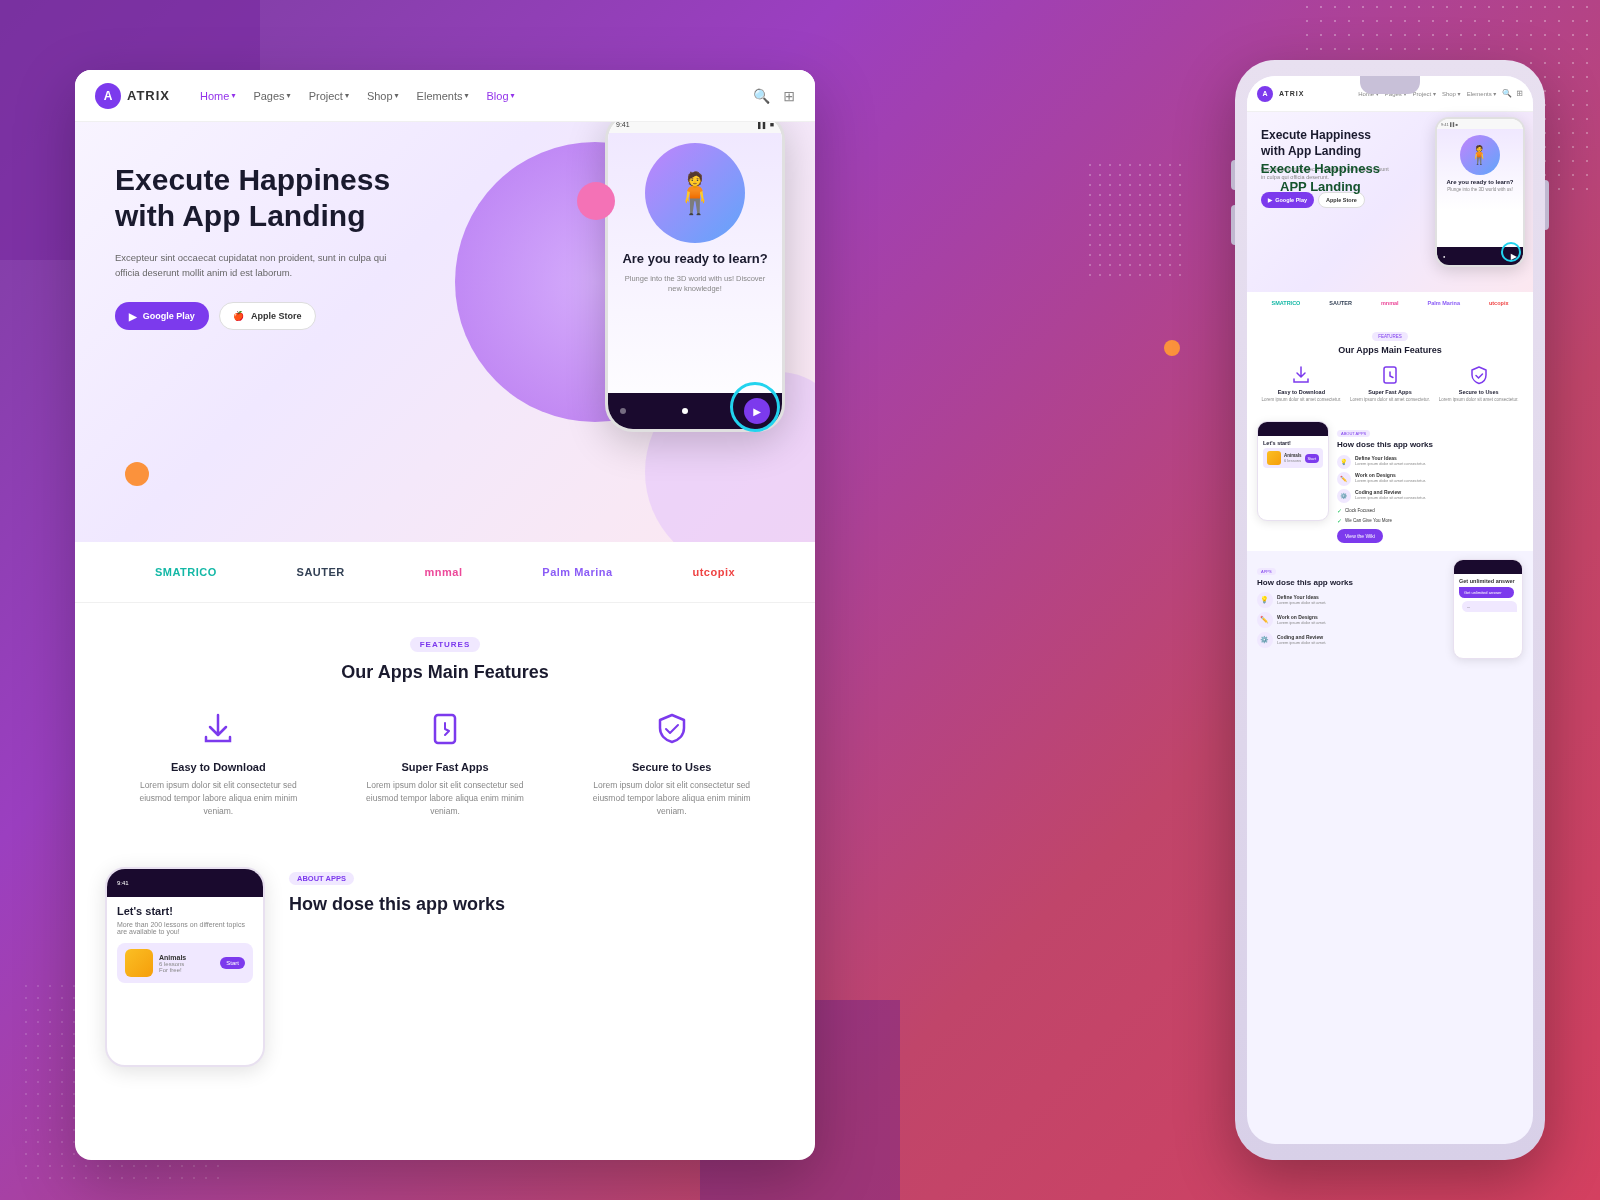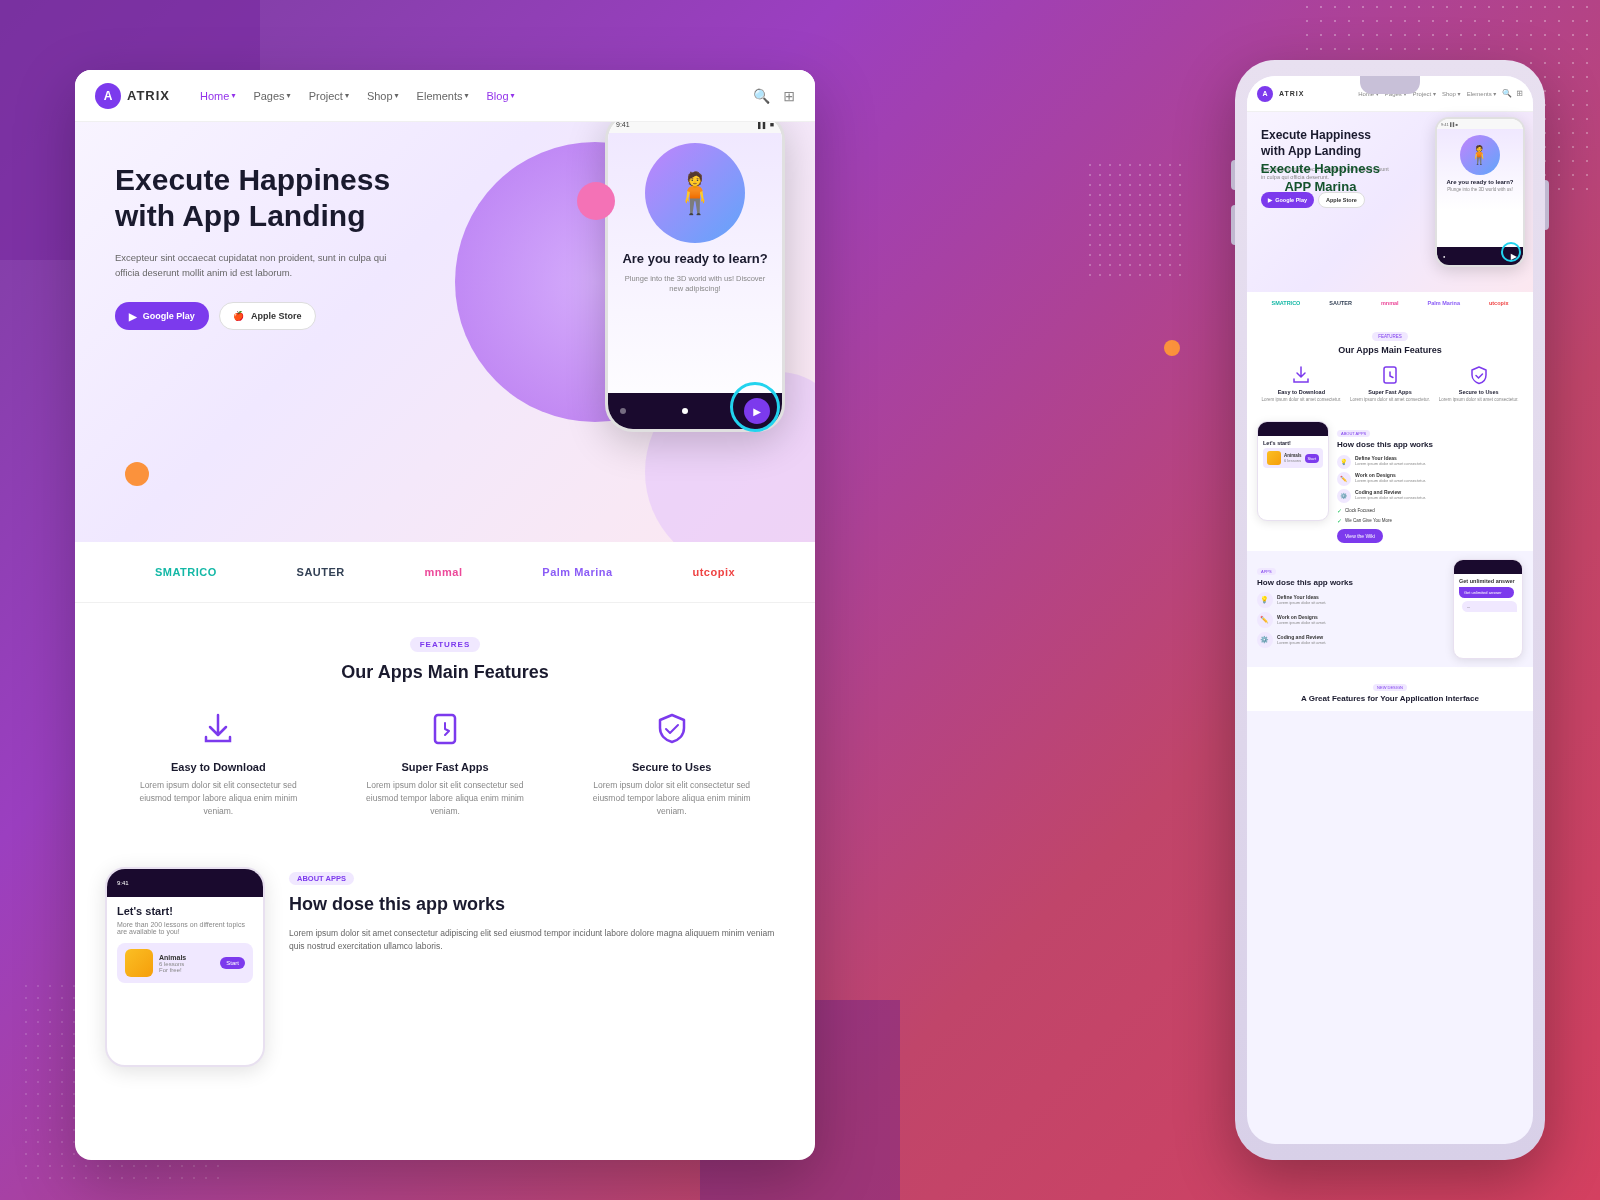--- a/index.html
+++ b/index.html
@@ -950,21 +950,21 @@
 
 <div class="corner-shape-tl"></div>
 <div class="corner-shape-br"></div>
 <div class="bg-dots"></div>
 <div class="bg-dots-bottom"></div>
 <div class="mid-dots"></div>
 <div class="orange-dot-right"></div>
 
 <div class="screenshot-label">
   <div class="screenshot-label-title">Execute Happiness</div>
-  <div class="screenshot-label-title">APP Marina</div>
+  <div class="screenshot-label-title">APP Landing</div>
 </div>
 
 <div class="browser-mockup">
 
   <nav class="browser-nav">
     <div class="nav-logo">
       <div class="nav-logo-icon">A</div>
       <span class="nav-logo-text">ATRIX</span>
     </div>
     <div class="nav-links">
@@ -1003,21 +1003,21 @@
     </div>
 
     <div class="phone-mockup-hero">
       <div class="phone-status-bar">
         <span>9:41</span>
         <span>▌▌ ■</span>
       </div>
       <div class="phone-content-hero">
         <div class="phone-3d-figure">🧍</div>
         <div class="phone-question-text">Are you ready to learn?</div>
-        <div class="phone-sub-text">Plunge into the 3D world with us! Discover new adipiscing!</div>
+        <div class="phone-sub-text">Plunge into the 3D world with us! Discover new knowledge!</div>
       </div>
       <div class="phone-nav-bottom">
         <div class="phone-nav-dot"></div>
         <div class="phone-nav-dot active"></div>
         <div class="phone-play-btn">▶</div>
       </div>
     </div>
     <div class="circle-outline"></div>
   </section>
 
@@ -1086,21 +1086,20 @@
             <div class="about-phone-card-sub">For free!</div>
           </div>
           <button class="about-phone-card-btn">Start</button>
         </div>
       </div>
     </div>
 
     <div class="about-content">
       <div class="about-badge">ABOUT APPS</div>
       <h2 class="about-title">How dose this app works</h2>
-      <p class="about-desc">Lorem ipsum dolor sit amet consectetur adipiscing elit sed eiusmod tempor incidunt labore dolore magna aliquuem minim veniam quis nostrud exercitation ullamco laboris.</p>
     </div>
   </div>
 </div>
 
 <div class="device-mockup-right">
   <div class="device-frame">
     <div class="device-notch"></div>
     <div class="device-button-right"></div>
     <div class="device-button-left1"></div>
     <div class="device-button-left2"></div>
@@ -1279,19 +1278,15 @@
         <div class="right-phone-second">
           <div class="right-phone-second-header"></div>
           <div class="right-phone-second-content">
             <div class="right-phone-second-title">Get unlimited answer</div>
             <div class="right-phone-second-bubble">Get unlimited answer</div>
             <div class="right-phone-second-bubble2">...</div>
           </div>
         </div>
       </div>
 
-      <div class="right-bottom">
-        <div class="right-bottom-badge">NEW DESIGN</div>
-        <div class="right-bottom-title">A Great Features for Your Application Interface</div>
-      </div>
     </div>
   </div>
 </div>
 
 </body></html>

